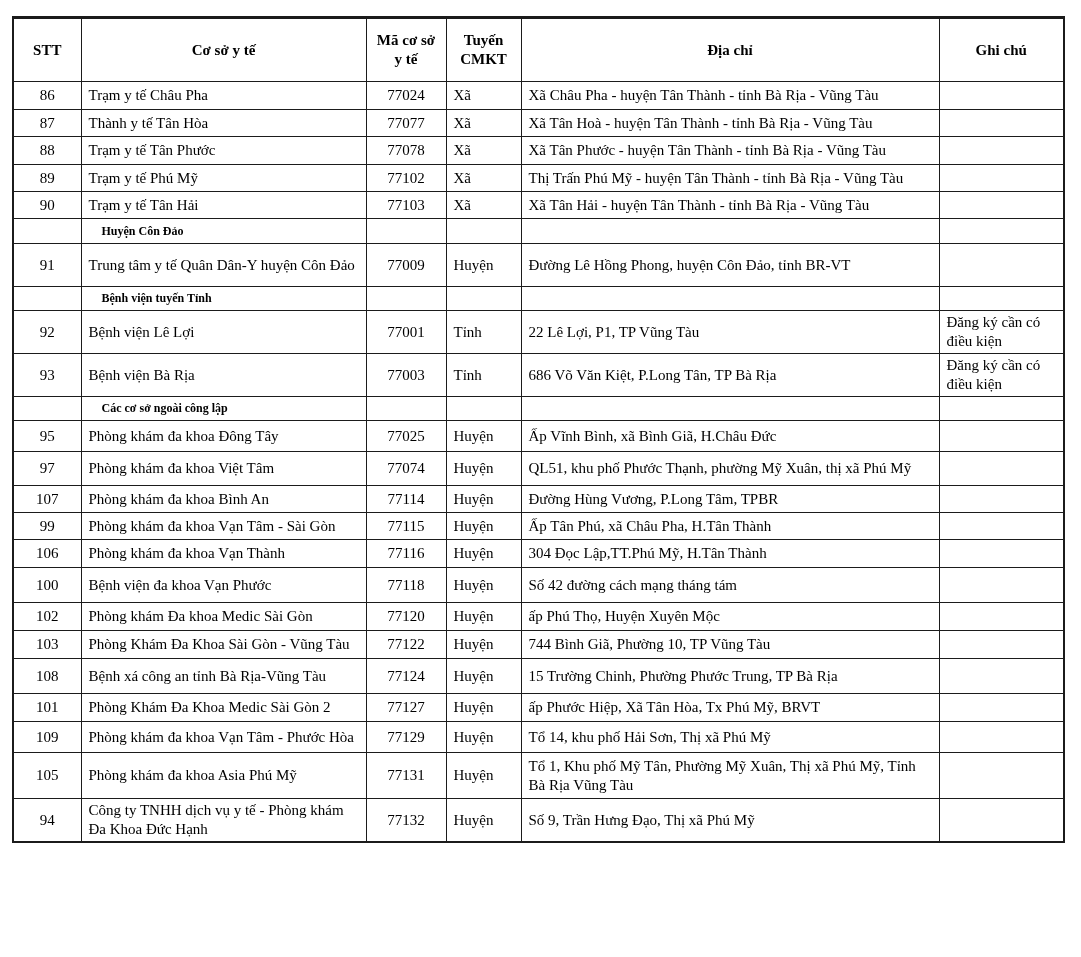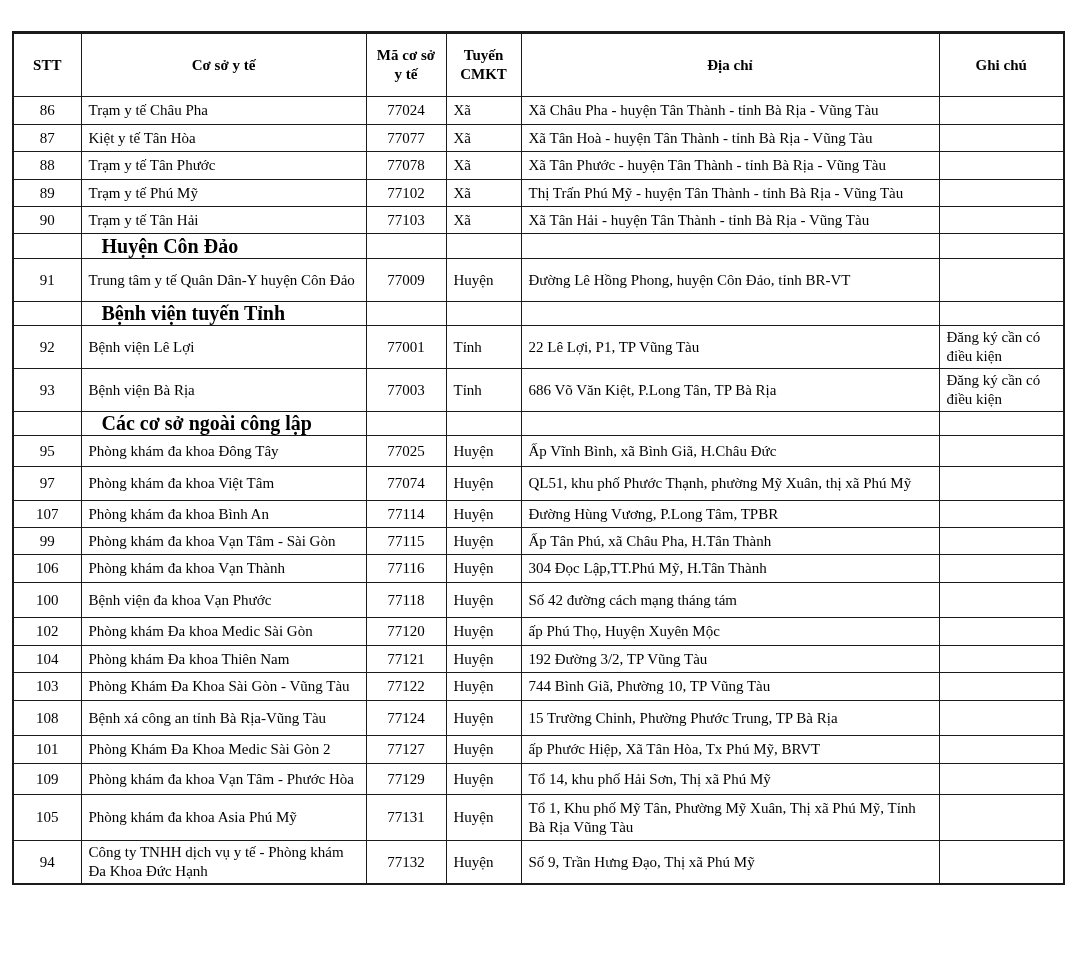--- a/index.html
+++ b/index.html
@@ -13,21 +13,21 @@
     overflow: hidden;
   }
   .page {
     position: relative;
     width: 1081px;
     height: 957px;
   }
   table.facility-table {
     position: absolute;
     left: 12px;
-    top: 31px;
+    top: 16px;
     width: 1051px;
     border-collapse: collapse;
     table-layout: fixed;
     border: 2px solid #1b1b1b;
     border-top-width: 3px;
   }
   table.facility-table th,
   table.facility-table td {
     border: 1px solid #1b1b1b;
     padding: 2px 7px;
@@ -45,21 +45,21 @@
     border-bottom-width: 2px;
   }
   td.col-stt   { text-align: center; }
   td.col-name  { text-align: left; }
   td.col-code  { text-align: center; }
   td.col-level { text-align: left; }
   td.col-address { text-align: left; }
   td.col-note  { text-align: left; line-height: 18px; }
   tr[data-name="section-row"] td.col-name {
     font-weight: bold;
-    font-size: 20px;
+    font-size: 12px;
     padding-left: 20px;
   }
 </style>
 </head>
 <body>
 
 <div class="page" data-name="document-page">
   <table class="facility-table" data-name="facility-table">
     <colgroup>
       <col style="width:68px">
@@ -83,21 +83,21 @@
         <tr data-name="facility-row" style="height: 28px;">
           <td class="col-stt" data-name="stt-cell">86</td>
           <td class="col-name" data-name="facility-name-cell">Trạm y tế Châu Pha</td>
           <td class="col-code" data-name="facility-code-cell">77024</td>
           <td class="col-level" data-name="level-cell">Xã</td>
           <td class="col-address" data-name="address-cell">Xã Châu Pha - huyện Tân Thành - tỉnh Bà Rịa - Vũng Tàu</td>
           <td class="col-note" data-name="note-cell"></td>
         </tr>
         <tr data-name="facility-row" style="height: 27px;">
           <td class="col-stt" data-name="stt-cell">87</td>
-          <td class="col-name" data-name="facility-name-cell">Kiệt y tế Tân Hòa</td>
+          <td class="col-name" data-name="facility-name-cell">Thành y tế Tân Hòa</td>
           <td class="col-code" data-name="facility-code-cell">77077</td>
           <td class="col-level" data-name="level-cell">Xã</td>
           <td class="col-address" data-name="address-cell">Xã Tân Hoà - huyện Tân Thành - tỉnh Bà Rịa - Vũng Tàu</td>
           <td class="col-note" data-name="note-cell"></td>
         </tr>
         <tr data-name="facility-row" style="height: 28px;">
           <td class="col-stt" data-name="stt-cell">88</td>
           <td class="col-name" data-name="facility-name-cell">Trạm y tế Tân Phước</td>
           <td class="col-code" data-name="facility-code-cell">77078</td>
           <td class="col-level" data-name="level-cell">Xã</td>
@@ -217,28 +217,20 @@
           <td class="col-note" data-name="note-cell"></td>
         </tr>
         <tr data-name="facility-row" style="height: 28px;">
           <td class="col-stt" data-name="stt-cell">102</td>
           <td class="col-name" data-name="facility-name-cell">Phòng khám Đa khoa Medic Sài Gòn</td>
           <td class="col-code" data-name="facility-code-cell">77120</td>
           <td class="col-level" data-name="level-cell">Huyện</td>
           <td class="col-address" data-name="address-cell">ấp Phú Thọ, Huyện Xuyên Mộc</td>
           <td class="col-note" data-name="note-cell"></td>
         </tr>
-        <tr data-name="facility-row" style="height: 27px;">
-          <td class="col-stt" data-name="stt-cell">104</td>
-          <td class="col-name" data-name="facility-name-cell">Phòng khám Đa khoa Thiên Nam</td>
-          <td class="col-code" data-name="facility-code-cell">77121</td>
-          <td class="col-level" data-name="level-cell">Huyện</td>
-          <td class="col-address" data-name="address-cell">192 Đường 3/2, TP Vũng Tàu</td>
-          <td class="col-note" data-name="note-cell"></td>
-        </tr>
         <tr data-name="facility-row" style="height: 28px;">
           <td class="col-stt" data-name="stt-cell">103</td>
           <td class="col-name" data-name="facility-name-cell">Phòng Khám Đa Khoa Sài Gòn - Vũng Tàu</td>
           <td class="col-code" data-name="facility-code-cell">77122</td>
           <td class="col-level" data-name="level-cell">Huyện</td>
           <td class="col-address" data-name="address-cell">744 Bình Giã, Phường 10, TP Vũng Tàu</td>
           <td class="col-note" data-name="note-cell"></td>
         </tr>
         <tr data-name="facility-row" style="height: 35px;">
           <td class="col-stt" data-name="stt-cell">108</td>

